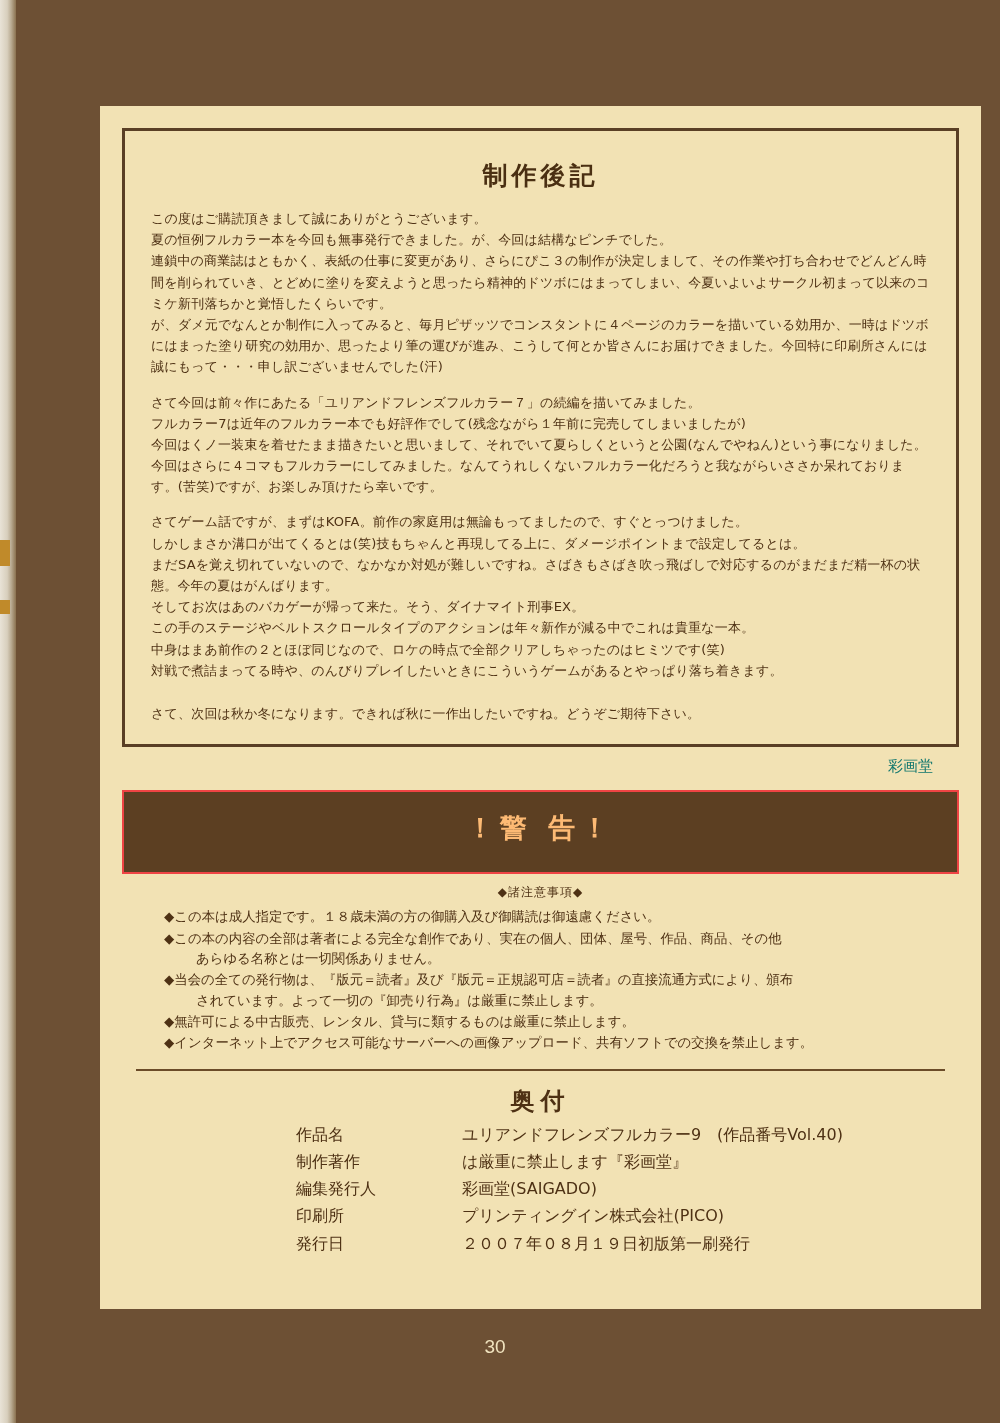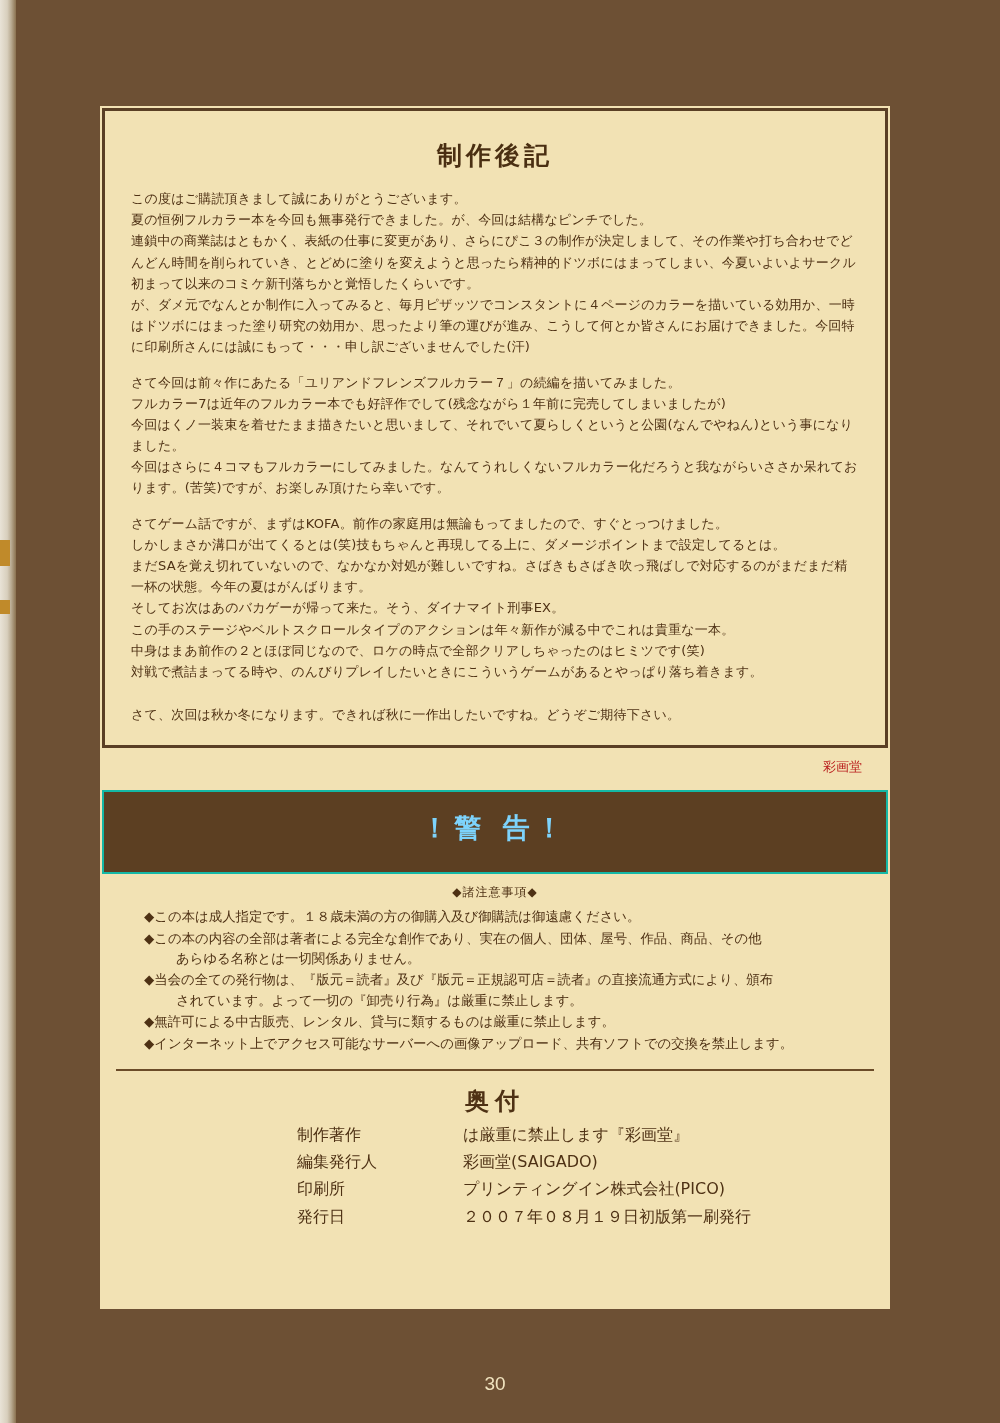--- a/index.html
+++ b/index.html
@@ -25,25 +25,25 @@
   .page-edge .nick {
     position: absolute;
     left: 0;
     width: 10px;
     background: #c08a2a;
   }
   .sheet {
     position: absolute;
     left: 100px;
     top: 106px;
-    width: 790px;
+    width: 881px;
     height: 1203px;
     background: #f2e2b4;
     box-sizing: border-box;
-    padding: 2px;
+    padding: 22px;
   }
   .panel {
     box-sizing: border-box;
   }
 
   
   .afterword {
     border: 3px solid #5a3f25;
     background: #f2e2b4;
     padding: 14px 26px 20px 26px;
@@ -61,33 +61,33 @@
   .afterword p {
     font-size: 13px;
     line-height: 1.63;
     margin: 0 0 14px 0;
     letter-spacing: 0.2px;
     color: #4e3114;
   }
   .afterword p:last-child { margin-bottom: 0; margin-top: 22px; }
   .sign {
     text-align: right;
-    font-size: 13px;
+    font-size: 15px;
     margin-top: 10px;
     padding-right: 26px;
-    color: #b91c1c;
+    color: #0f766e;
   }
 
   
   .warning {
     margin-top: 14px;
     background: #5c3f22;
-    color: #7dd3fc;
+    color: #fdba74;
     padding: 12px 20px 16px 20px;
-    border: 2px solid #14b8a6;
+    border: 2px solid #ef4444;
   }
   .warning h2 {
     text-align: center;
     font-size: 27px;
     font-weight: bold;
     letter-spacing: 6px;
     margin: 6px 0 10px 0;
   }
   .warning p {
     font-size: 18.5px;
@@ -160,21 +160,21 @@
     padding-left: 58px;
     white-space: nowrap;
   }
   table.meta td.v {
     padding-left: 16px;
   }
 
   .folio {
     position: absolute;
     left: 0;
-    top: 1373px;
+    top: 1336px;
     width: 990px;
     text-align: center;
     font-size: 19px;
     color: #f0e3bf;
     font-family: "Liberation Sans", sans-serif;
   }
 </style>
 </head>
 <body>
 
@@ -232,20 +232,24 @@
       </li>
     </ul>
   </div>
 
   <hr class="rule">
 
   <div class="colophon">
     <h2>奥付</h2>
     <table class="meta">
       <tbody>
+          <tr>
+        <td class="k">作品名</td>
+        <td class="v">ユリアンドフレンズフルカラー9　(作品番号Vol.40)</td>
+      </tr>
       <tr>
         <td class="k">制作著作</td>
         <td class="v">は厳重に禁止します『彩画堂』</td>
       </tr>
       <tr>
         <td class="k">編集発行人</td>
         <td class="v">彩画堂(SAIGADO)</td>
       </tr>
       <tr>
         <td class="k">印刷所</td>

